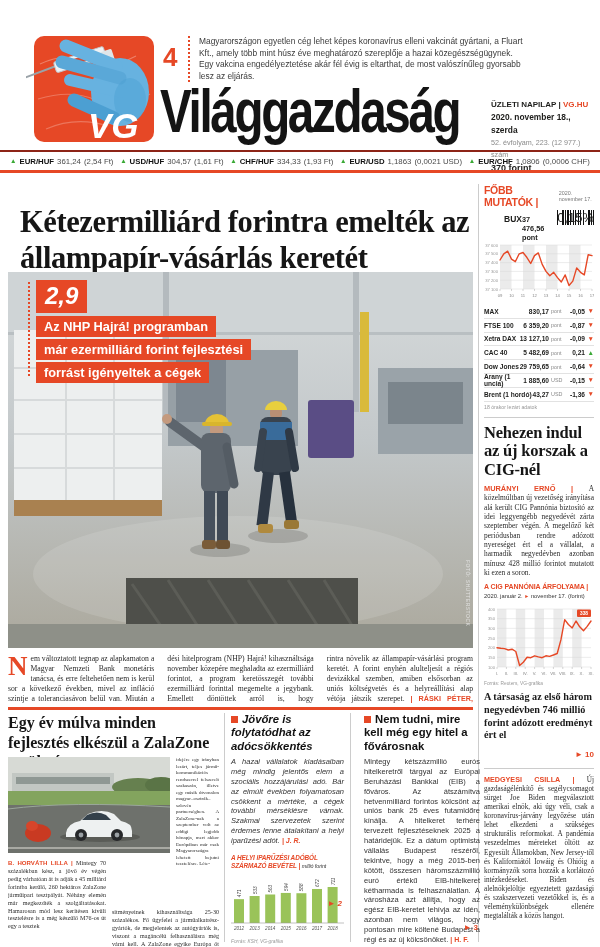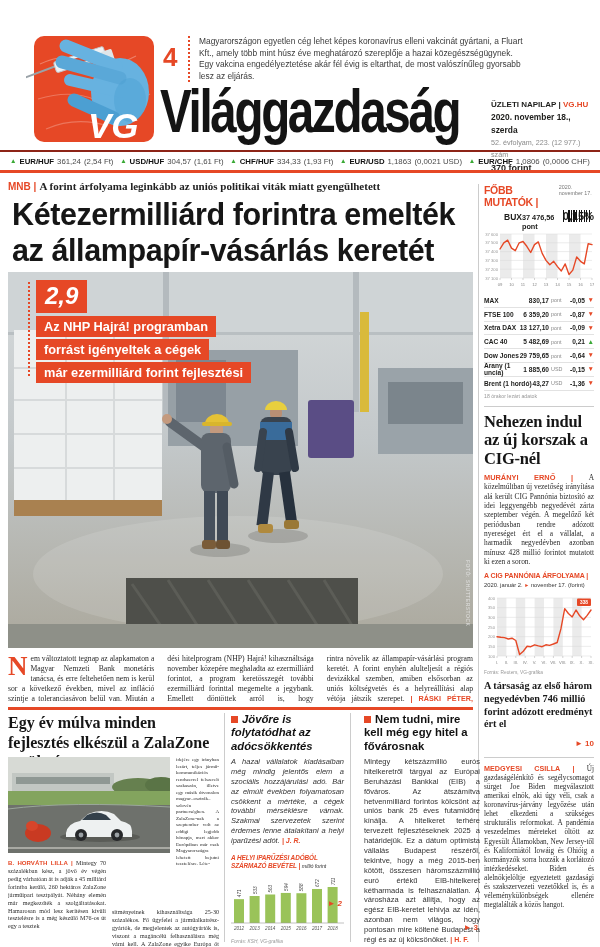--- a/index.html
+++ b/index.html
@@ -25,22 +25,22 @@
   .titem{display:flex;align-items:center;gap:3px;font-size:7.8px;}
   .titem b{color:#111;}
   .titem .val{color:#4a4a4a;}
   .tri{font-size:6.5px;line-height:1;}
   .tri.up{color:#3aa935;}
   .tri.down{color:#e64826;}
   
   .kicker{position:absolute;left:8px;top:180px;font-size:11px;}
   .kicker .tag{color:#e64826;font-weight:bold;font-family:"Liberation Sans",sans-serif;font-size:10px;}
   .kicker .ktext{font-family:"Liberation Serif",serif;font-weight:bold;color:#222;}
-  .headline{position:absolute;left:8px;top:193px;width:472px;margin:4px;
-            font-family:Liberation Sans, sans-serif;font-weight:bold;font-size:30.5px;
+  .headline{position:absolute;left:8px;top:193px;width:472px;margin:12px;
+            font-family:Liberation Serif, serif;font-weight:bold;font-size:30.5px;
             line-height:1.17;color:#161616;letter-spacing:-.4px;}
   
   .main-photo{position:absolute;left:8px;top:272px;width:465px;height:376px;overflow:hidden;}
   .dotline{position:absolute;left:28px;top:282px;height:94px;border-left:2px dotted #e64826;}
   .stat{position:absolute;left:36px;top:280px;background:#e64826;color:#fff;font-weight:bold;
         font-size:24px;padding:2px 9px 3px;font-style:italic;}
   .overlay{position:absolute;left:36px;top:316px;}
   .overlay div{display:table;background:#e64826;color:#fff;font-weight:bold;font-size:12.8px;
         padding:3px 8px;margin-bottom:2px;white-space:nowrap;}
   .photo-credit{position:absolute;right:2px;top:288px;writing-mode:vertical-rl;
@@ -76,27 +76,27 @@
   .pref-abs{position:absolute;right:2px;}
   
   .ctitle{color:#e64826;font-weight:bold;font-size:6.4px;line-height:1.25;letter-spacing:-.1px;}
   .ctitle .unit{color:#333;font-weight:normal;font-size:5.4px;}
   .csub{font-size:5.8px;color:#333;margin:1px 0 1px;}
   .csub .arr{color:#e64826;font-size:5px;}
   .csrc{font-size:4.8px;color:#9a9a9a;margin-top:1px;}
   .ipa-block{margin-top:8px;}
   
   .sidebar{position:absolute;left:484px;top:184px;width:110px;}
-  .mhead{display:flex;align-items:flex-start;gap:12px;}
+  .mhead{display:flex;align-items:center;gap:12px;}
   .mhead .mt{color:#e64826;font-weight:bold;font-size:10.5px;letter-spacing:-.3px;}
   .mhead .md{font-size:5.4px;color:#777;}
   .bux-row{display:flex;align-items:baseline;margin-top:2px;padding-left:20px;}
   .bux-row .bn{font-weight:bold;font-size:8.5px;flex:1;}
   .bux-row .bv{font-weight:bold;font-size:7.3px;margin-right:6px;}
-  .bux-row .bc{font-weight:bold;font-size:11px;}
+  .bux-row .bc{font-weight:normal;font-size:13px;}
   .mtable{margin-top:3px;}
   .mrow{display:flex;align-items:center;height:12.8px;border-bottom:1px solid #e2e2e2;font-size:6.6px;}
   .mrow .n{font-weight:bold;flex:1;}
   .mrow .v{font-weight:bold;text-align:right;}
   .mrow .u{color:#888;font-size:5.4px;width:15px;margin-left:2px;}
   .mrow .c{width:19px;text-align:right;font-weight:bold;}
   .mrow .tri{width:9px;text-align:right;}
   .mfoot{font-size:5.2px;color:#999;margin-top:2px;}
   .sec{border-top:1px solid #ccc;margin-top:7px;padding-top:6px;position:relative;}
   .sec h2{margin:0 0 5px;font-family:"Liberation Serif",serif;font-weight:bold;color:#161616;
@@ -175,24 +175,20 @@
         <span class="val">(0,0021 USD)</span>
       </div>
     <div class="titem">
         <span class="tri up">▲</span>
         <b>EUR/CHF</b>
         <span class="val">1,0806</span>
         <span class="val">(0,0006 CHF)</span>
       </div>
   </div>
 
-  <div class="kicker">
-    <span class="tag">MNB |</span>
-    <span class="ktext">A forint árfolyama leginkább az uniós politikai viták miatt gyengülhetett</span>
-  </div>
   <h1 class="headline">Kétezermilliárd forintra emelték az állampapír-vásárlás keretét</h1>
 
   <figure class="main-photo" style="margin:0;">
     <svg width="465" height="376" viewBox="0 0 465 376" preserveAspectRatio="none">
       <defs>
           <linearGradient id="fg" x1="0" y1="0" x2="0" y2="1">
         <stop offset="0" stop-color="#d7dbdc"></stop>
             <stop offset=".45" stop-color="#c3c8ca"></stop>
             <stop offset="1" stop-color="#aba89c"></stop>
       </linearGradient>
@@ -242,22 +238,22 @@
         <rect x="250" y="252" width="15" height="9" rx="3" fill="#b08a3e"></rect>
         <rect x="276" y="248" width="15" height="9" rx="3" fill="#9a7836"></rect>
       </g>
     </svg>
     <div class="photo-credit">FOTÓ: SHUTTERSTOCK</div>
   </figure>
   <div class="dotline"></div>
   <div class="stat">2,9</div>
   <div class="overlay">
     <div>Az NHP Hajrá! programban</div>
+    <div>már ezermilliárd forint fejlesztési</div>
     <div>forrást igényeltek a cégek</div>
-    <div>már ezermilliárd forint fejlesztési</div>
   </div>
 
   <section class="lead">
     <div class="col"><span class="dropcap">N</span><span>em változtatott tegnap az alapkamaton a Magyar Nemzeti Bank monetáris tanácsa, és erre feltehetően nem is kerül sor a következő években, mivel az infláció szintje a toleranciasávon belül van. Miután a Növeke-</span></div>
     <div class="col">dési hitelprogram (NHP) Hajrá! kihasználtsága november közepére meghaladta az ezermilliárd forintot, a program keretösszegét további ezermilliárd forinttal megemelte a jegybank. Emellett döntöttek arról is, hogy kétezermilliárd fo-</div>
     <div class="col"><span>rintra növelik az állampapír-vásárlási program keretét. A forint enyhén alulteljesít a régiós devizákkal szemben, amiben elsősorban az uniós költségvetés és a helyreállítási alap vétója játszik szerepet. </span><span class="authors">| RÁSKI PÉTER, SÁROSI VIKTOR</span></div>
   </section>
   <div class="redrule"></div>
 
   <section class="zala">

